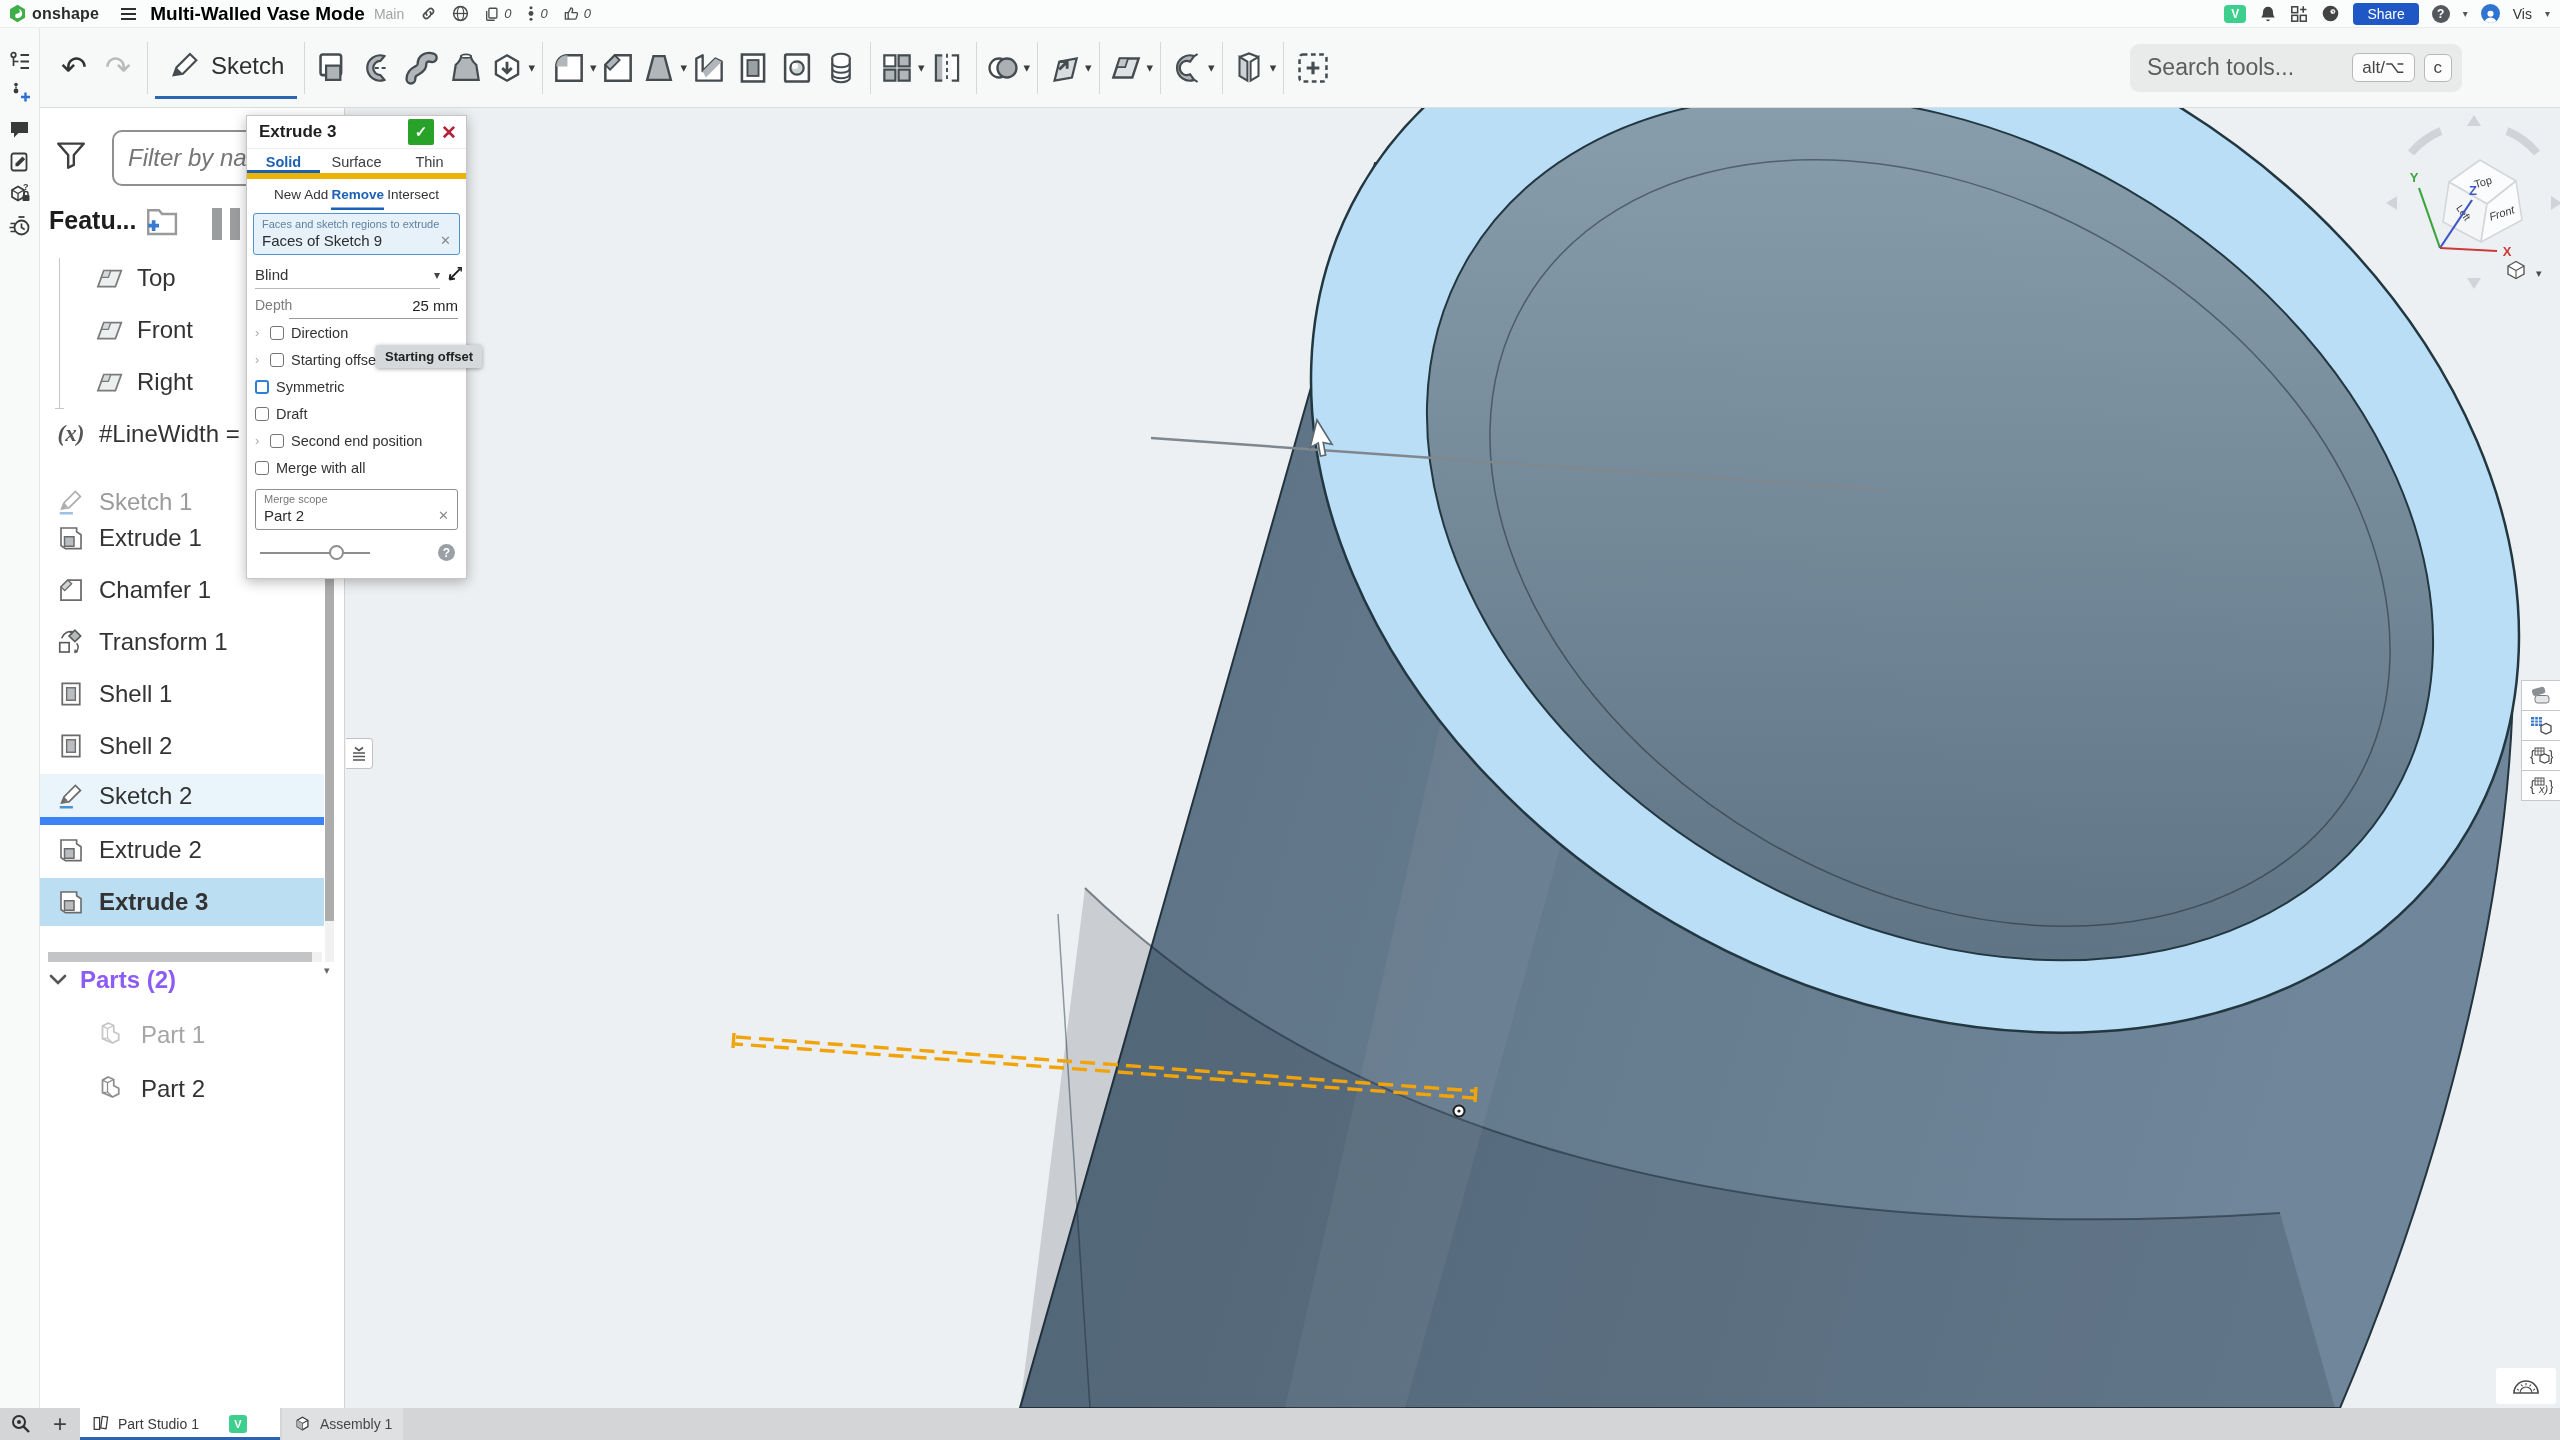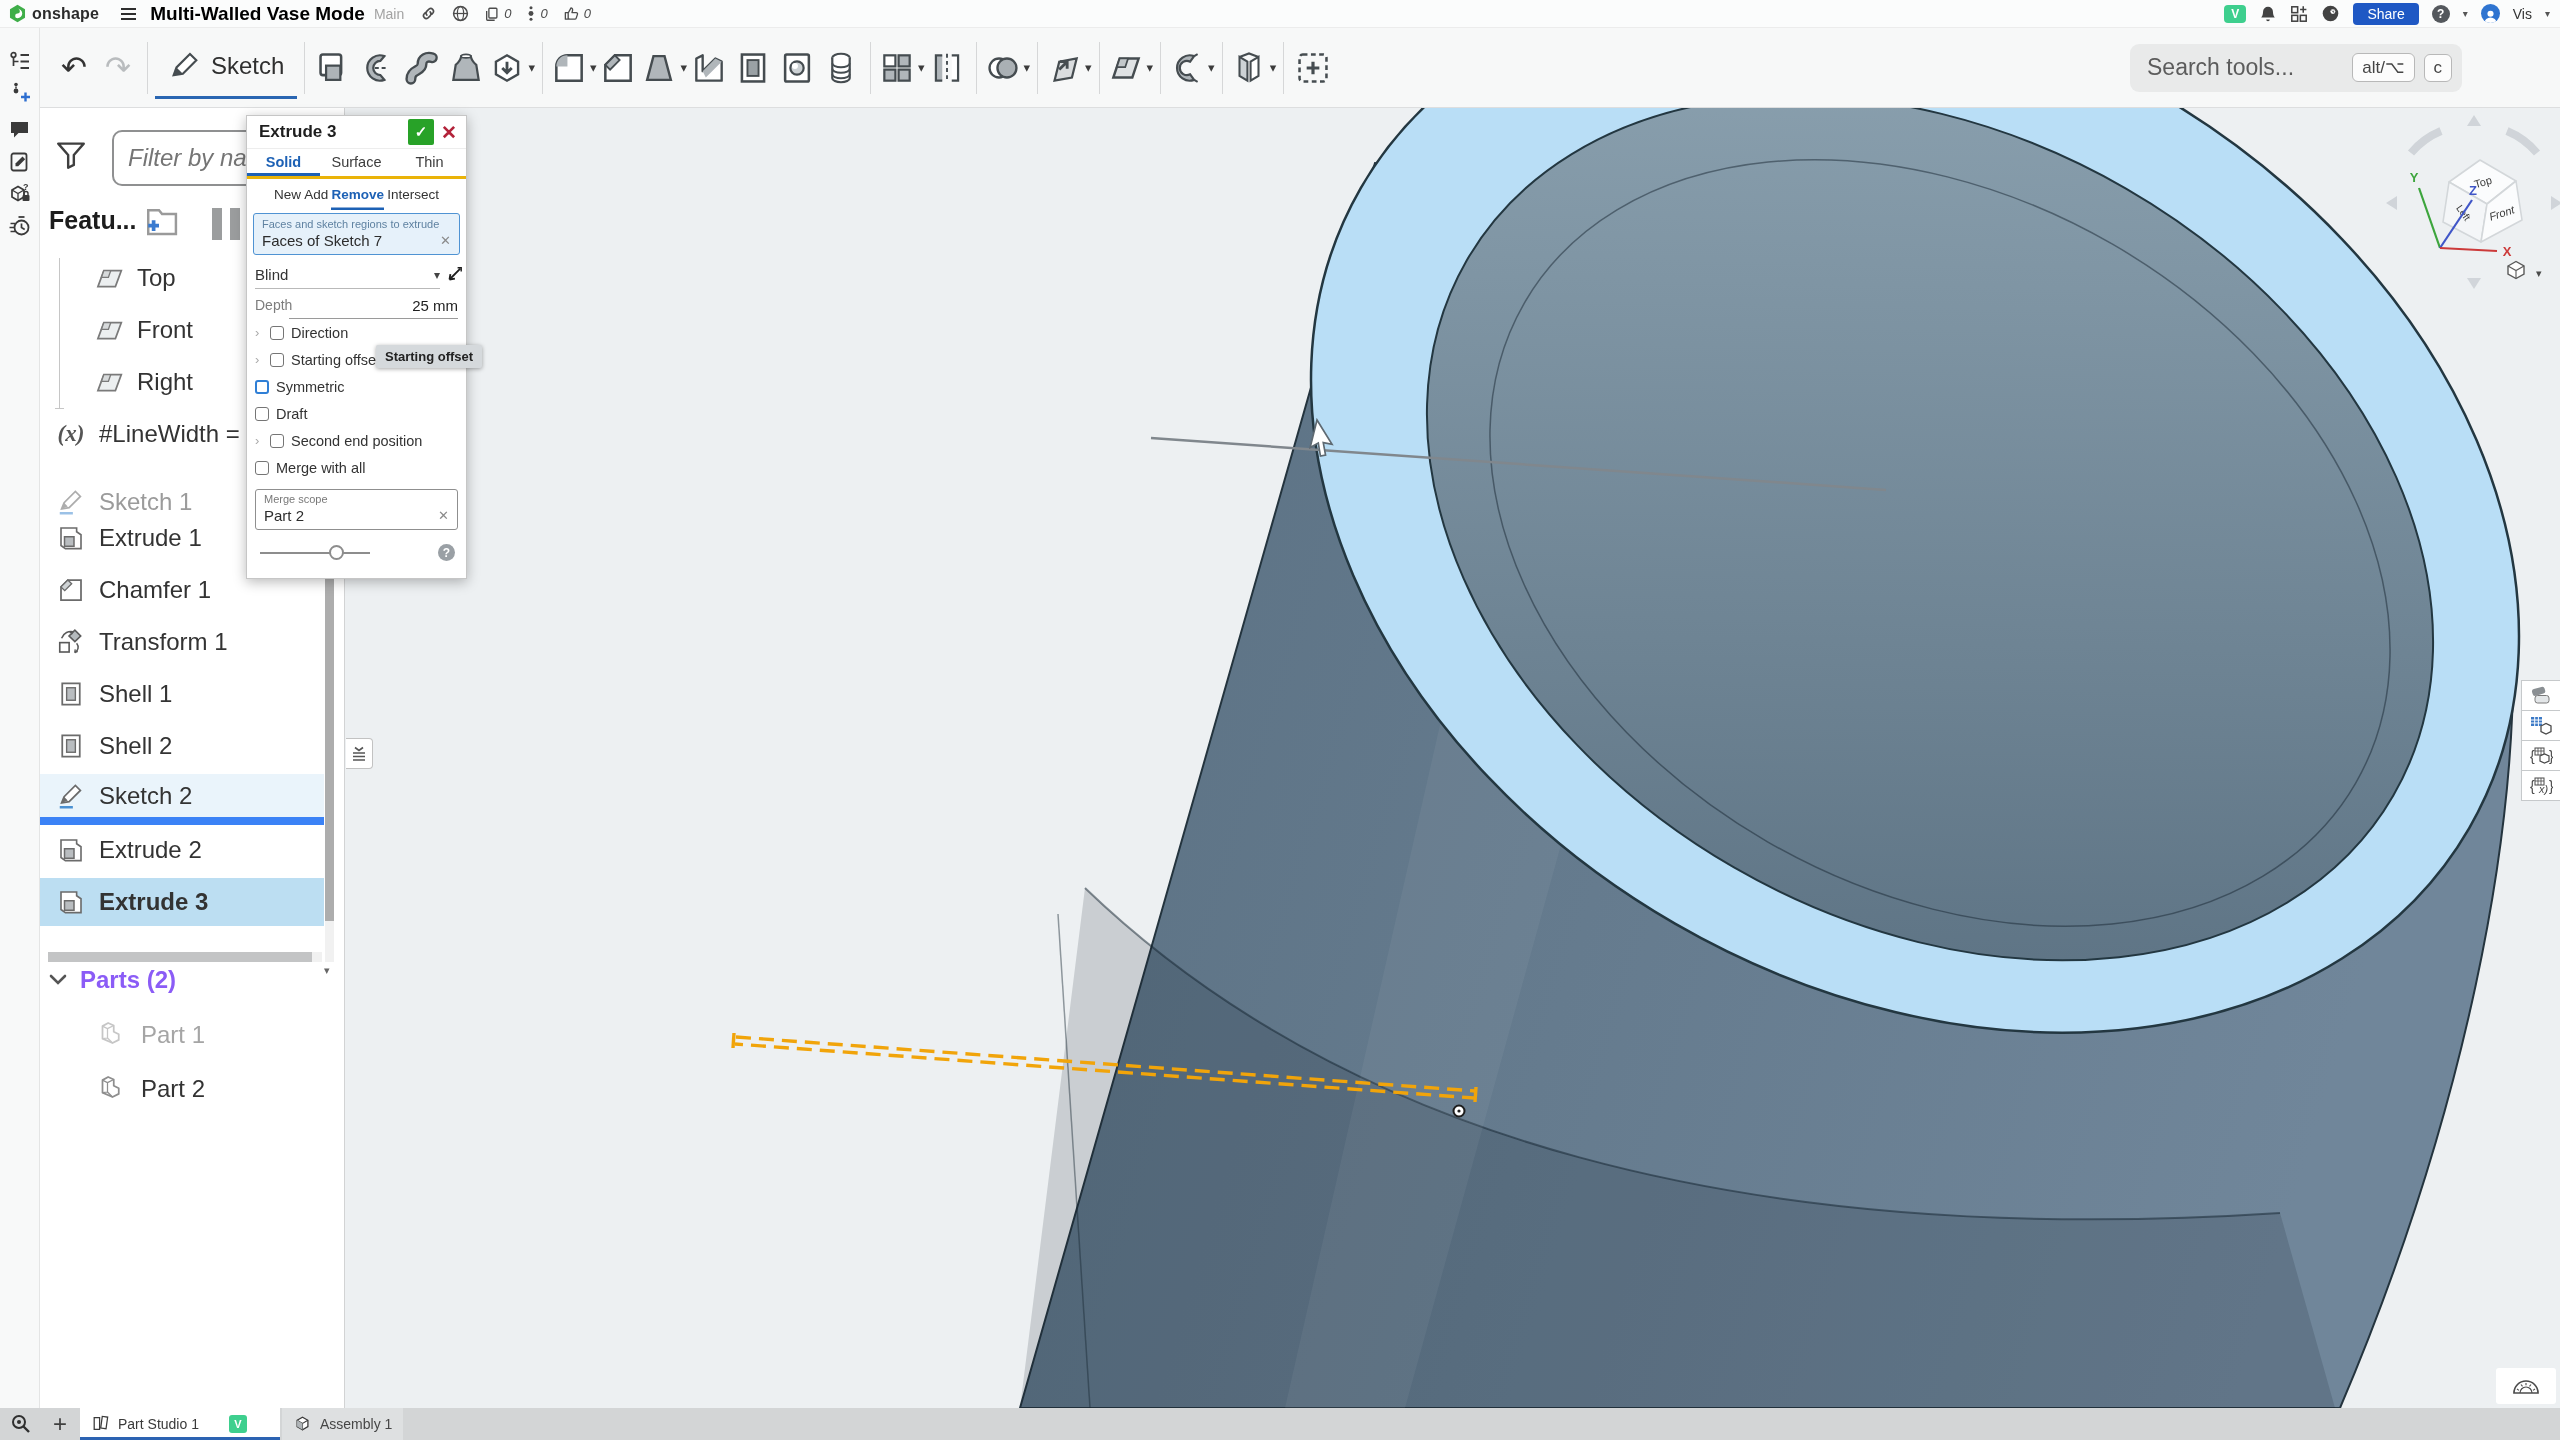--- a/index.html
+++ b/index.html
@@ -99,21 +99,21 @@
     border-radius:3px;display:flex;align-items:center;justify-content:center;cursor:pointer;z-index:5}
 
   
   .dialog{position:absolute;left:246px;top:115px;width:221px;background:#fff;
     border:1px solid #c6c6c6;box-shadow:0 3px 12px rgba(0,0,0,.28);z-index:45;color:#333}
   .dhead{height:33px;display:flex;align-items:center;padding-left:12px;border-bottom:1px solid #ededed}
   .dtitle{flex:1;font-size:17px;font-weight:bold;color:#1e1e1e}
   .dok{width:26px;height:26px;background:#28a228;border-radius:2px;color:#fff;font-size:15px;
     font-weight:bold;display:flex;align-items:center;justify-content:center;margin-right:7px;cursor:pointer}
   .dx{color:#b3233a;font-size:19px;font-weight:bold;margin-right:9px;cursor:pointer;line-height:1}
-  .dtabs{display:flex;height:30px;border-bottom:3px solid #eab308}
+  .dtabs{display:flex;height:30px;border-bottom:6px solid #eab308}
   .dtab{flex:1;text-align:center;line-height:27px;font-size:14.5px;color:#3c3c3c;cursor:pointer}
   .dtab.act{color:#1d61b5;font-weight:bold;border-bottom:3px solid #1d61b5}
   .dmodes{display:flex;height:31px;align-items:flex-end;justify-content:space-between;
     padding:0 27px;font-size:13.5px;color:#333}
   .dmode{cursor:pointer;height:100%;display:flex;align-items:center}
   .dmode.act{color:#1d61b5;font-weight:bold;box-shadow:inset 0 -2.5px 0 #1d61b5}
   .selbox{margin:3px 6px 6px;border:1.5px solid #4f93d3;background:#e6f1fa;border-radius:3px;padding:4px 8px 5px}
   .sl{font-size:11px;color:#5f82a1}
   .svrow{display:flex;justify-content:space-between;align-items:center;font-size:15px;color:#2c2c2c;margin-top:2px}
   .xgray{color:#8a8a8a;font-size:13px;cursor:pointer}
@@ -749,21 +749,21 @@
       </div>
     <div class="dmodes" id="dmodes">
         <div class="dmode">New</div>
         <div class="dmode">Add</div>
         <div class="dmode act">Remove</div>
         <div class="dmode">Intersect</div>
       </div>
     <div class="selbox">
       <div class="sl">Faces and sketch regions to extrude</div>
       <div class="svrow">
-        <span>Faces of Sketch 7</span>
+        <span>Faces of Sketch 9</span>
         <span class="xgray">✕</span>
       </div>
     </div>
     <div class="blindrow">
       <span>Blind</span>
       <span class="bcaret">▾</span>
     </div>
     <span class="flip">
       <svg width="18" height="18" viewBox="0 0 20 20">
           <path d="M17,3 L5,15" stroke="#1d1d1d" stroke-width="2"></path>

